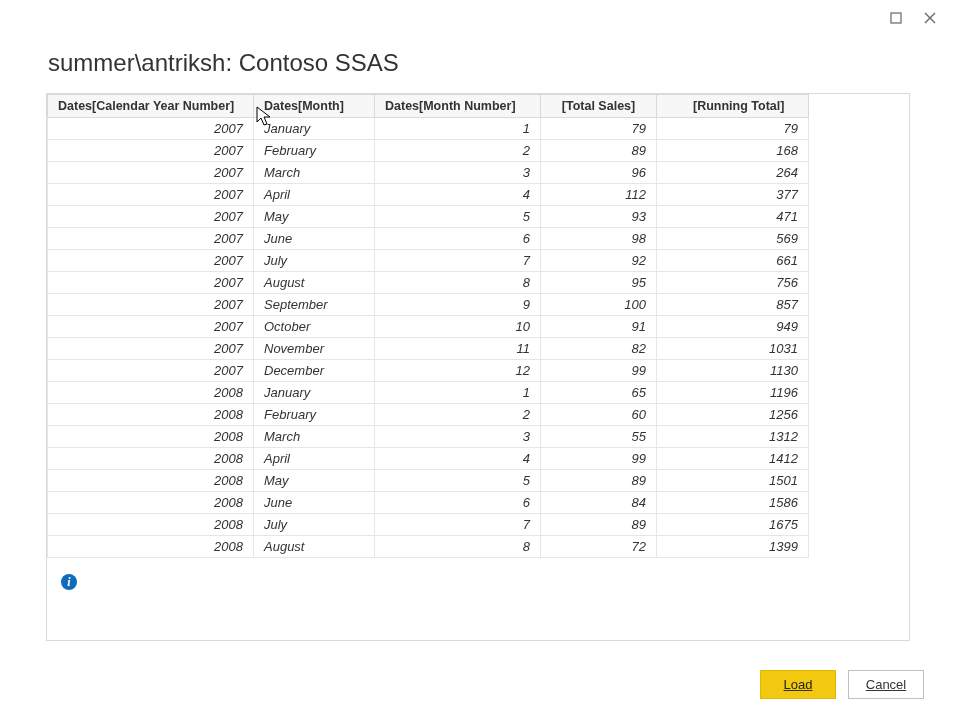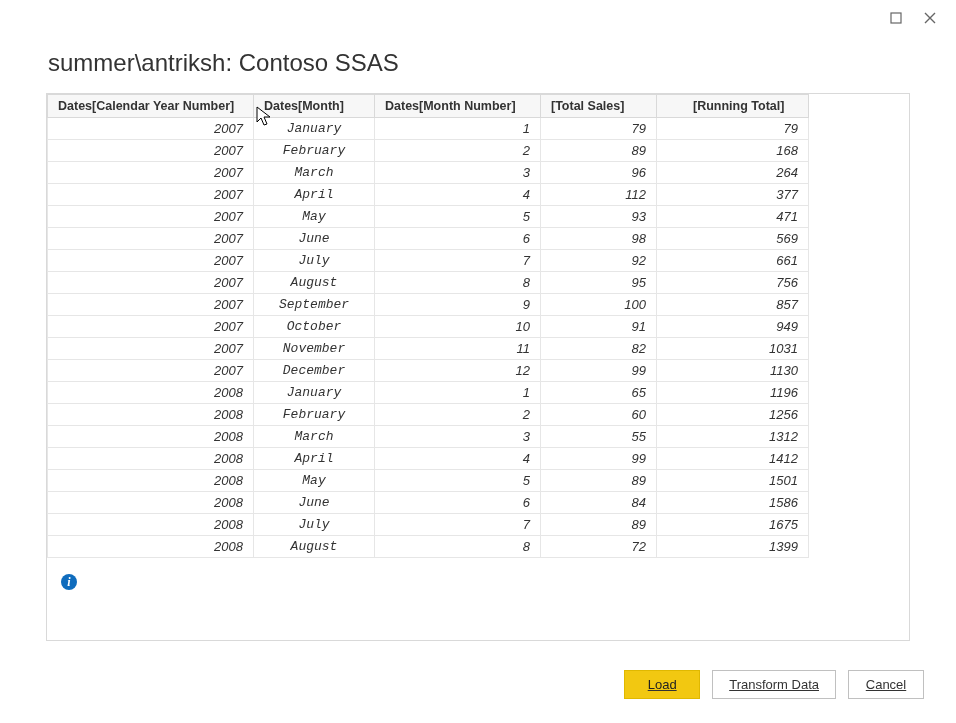--- a/index.html
+++ b/index.html
@@ -68,22 +68,21 @@
     border: 1px solid #e6e6e6;
     font-style: italic;
     color: #333;
     white-space: nowrap;
     height: 15px;
   }
   table.data-table td.num {
     text-align: right;
   }
   table.data-table td.txt {
-    text-align: center;
-    font-family: Liberation Mono, monospace;
+    text-align: left;
   }
   .info-row {
     display: flex;
     align-items: center;
     gap: 8px;
     padding: 16px 10px 50px 14px;
     font-size: 13px;
     color: #444;
   }
   .info-icon-wrap {
@@ -148,21 +147,21 @@
 
   <div class="title">summer\antriksh: Contoso SSAS</div>
 
   <div class="content-box">
     <table class="data-table">
       <thead>
         <tr id="hdr-row">
             <th style="width: 185px;">Dates[Calendar Year Number]</th>
             <th style="width: 100px;">Dates[Month]</th>
             <th style="width: 145px;">Dates[Month Number]</th>
-            <th style="width: 95px;">[Total Sales]</th>
+            <th style="width: 95px; text-align: center;">[Total Sales]</th>
             <th style="width: 105px; padding-left: 36px;">[Running Total]</th>
           </tr>
       </thead>
       <tbody id="tbody">
           <tr>
             <td class="num">2007</td>
             <td class="txt">January</td>
             <td class="num">1</td>
             <td class="num">79</td>
             <td class="num">79</td>
@@ -303,21 +302,20 @@
         </tbody>
     </table>
 
     <div class="info-row">
       <span class="info-icon-wrap">i</span>
     </div>
   </div>
 
   <div class="footer">
     <button class="btn primary">Load</button>
-    <button class="btn">Transform Data</button>
     <button class="btn">Cancel</button>
   </div>
 
   <div class="cursor" style="left:256px; top:106px;">
     <svg width="18" height="22" viewBox="0 0 18 22">
       <path d="M1 1 L1 16 L5 12 L8 19 L11 18 L8 11 L14 11 Z" fill="#fff" stroke="#000" stroke-width="1"></path>
     </svg>
   </div>
 
 </div>

